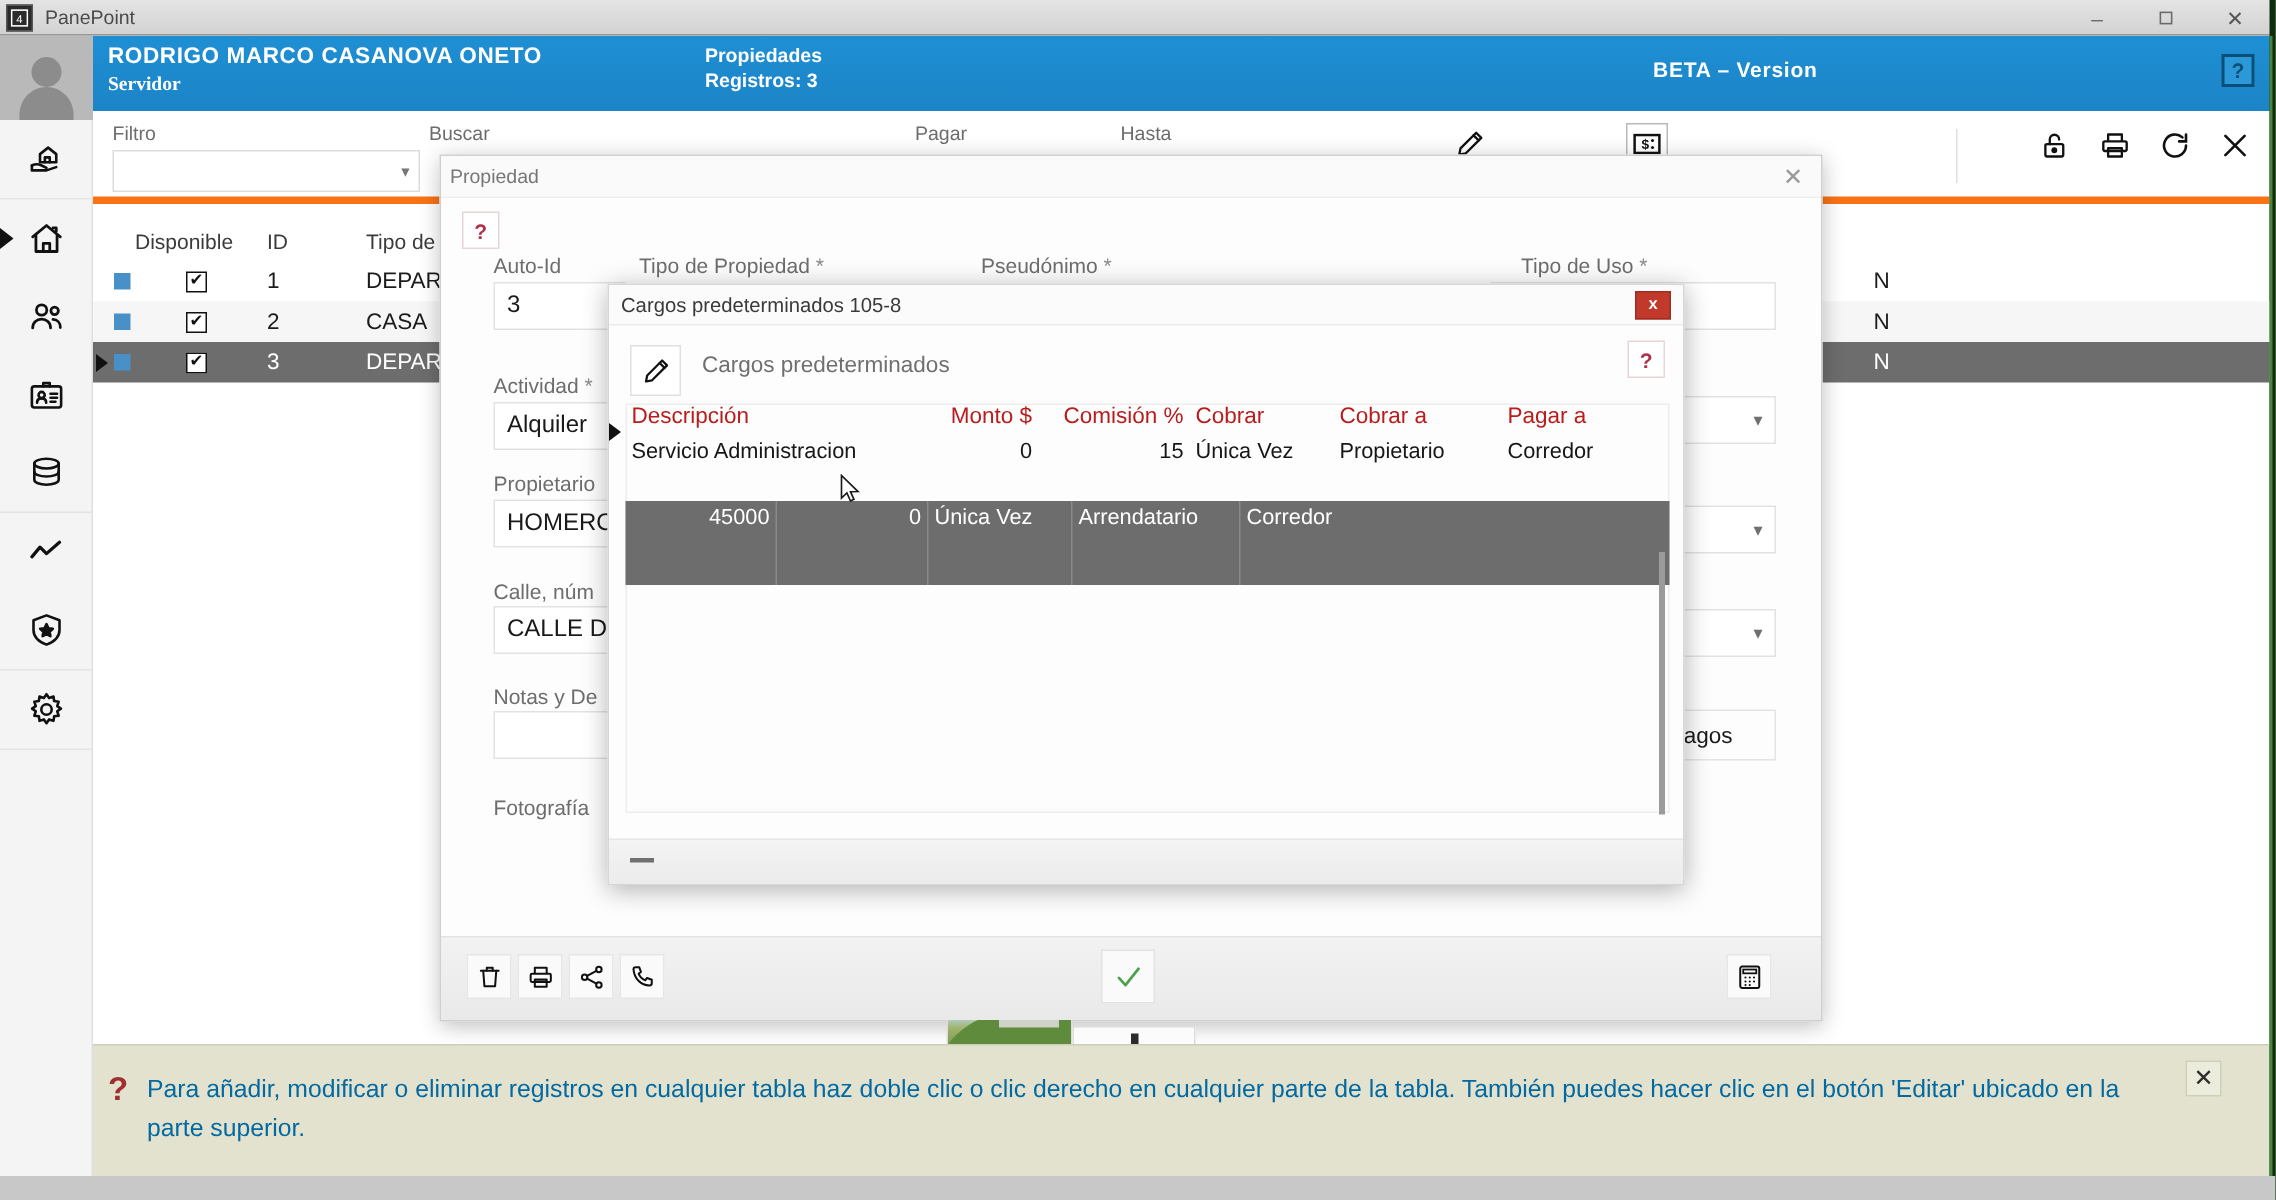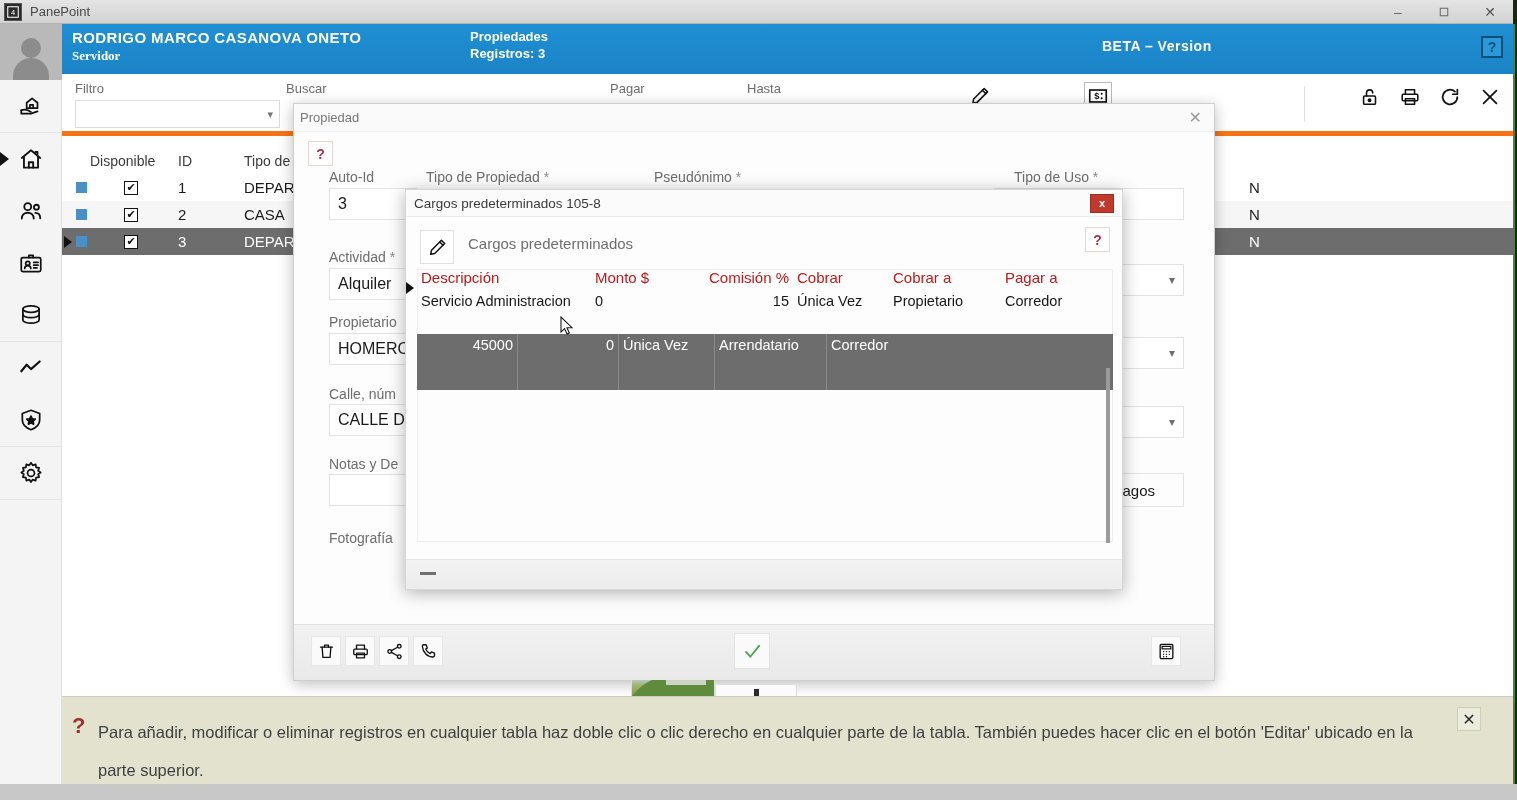--- a/index.html
+++ b/index.html
@@ -238,21 +238,21 @@
   .cg-r.selrow { background: #6d6d6d; color: #fff; height: 56px; }
   .cg-r.selrow > div {
     border-right: 1px solid #8a8a8a; display: flex; align-items: flex-start; padding-top: 3px;
   }
   .cg-r.selrow > div:last-child { border-right: none; }
   .cg-selmark {
     position: absolute; left: 0px; top: 92px;
     border-left: 8px solid #111; border-top: 6px solid transparent; border-bottom: 6px solid transparent;
   }
   .c-desc { width: 174px; }
-  .c-monto { width: 101px; justify-content: flex-end; }
+  .c-monto { width: 101px; justify-content: flex-end; text-align: right; }
   .c-com   { width: 101px; justify-content: flex-end; text-align: right; }
   .c-per   { width: 96px; }
   .c-cob   { width: 112px; }
   .c-pag   { width: 112px; }
   .cg-panel {
     position: absolute; left: 11px; top: 79px; width: 696px; height: 273px;
     border: 1px solid #ededed; pointer-events: none;
   }
   .cg-scroll {
     position: absolute; right: 12px; top: 178px; width: 4px; height: 175px; background: #9b9b9b;
@@ -270,21 +270,21 @@
   .helpbar {
     position: absolute; left: 62px; top: 696px; width: 1451px; height: 88px;
     background: #e3e2cf; border-top: 1px solid #cfcdb6;
   }
   .helpbar .q {
     position: absolute; left: 10px; top: 16px; color: #a03030;
     font-size: 22px; font-weight: bold;
   }
   .helpbar .txt {
     position: absolute; left: 36px; top: 16px; width: 1330px;
-    font-size: 16.5px; line-height: 38px; color: #404040;
+    font-size: 16.5px; line-height: 26px; color: #0369a1;
   }
   .helpbar .x {
     position: absolute; right: 32px; top: 10px; width: 24px; height: 24px;
     background: #ececdd; border: 1px solid #cfcdb6;
     display: flex; align-items: center; justify-content: center;
     font-size: 16px; color: #2d2d2d;
   }
   .scrollbar-right {
     position: absolute; right: 2px; top: 24px; width: 2px; height: 776px; background: #49833f;
   }

